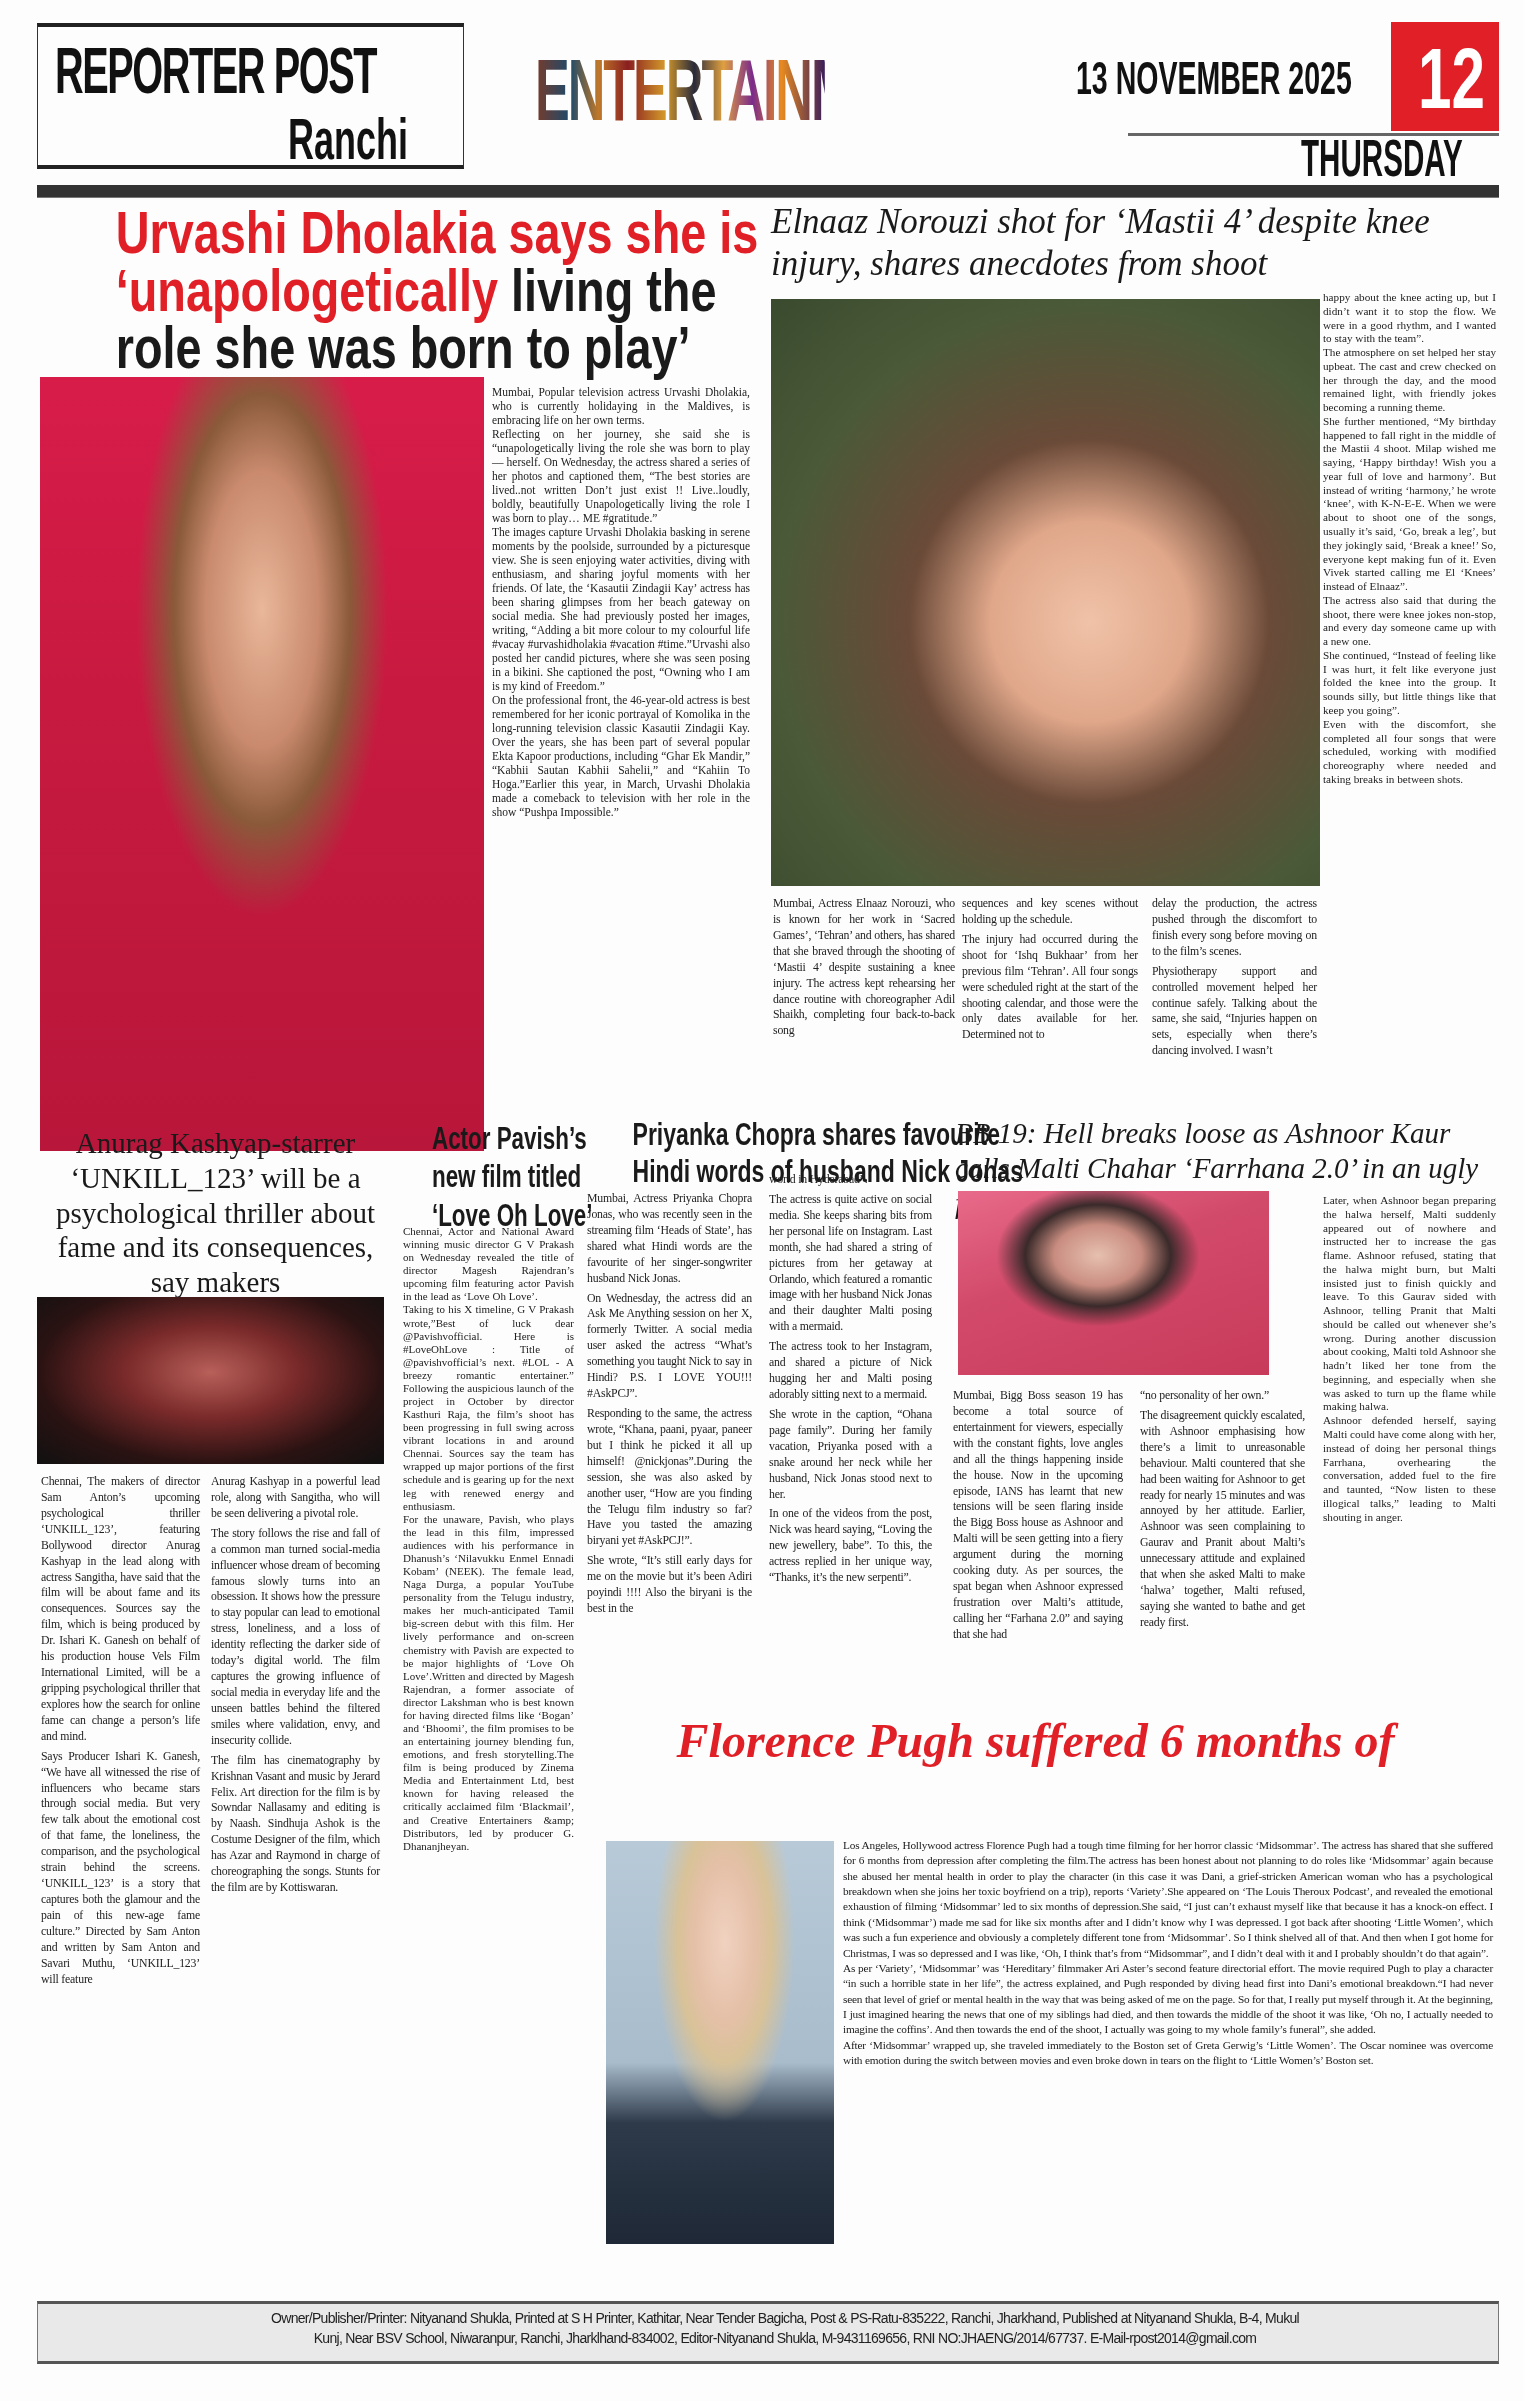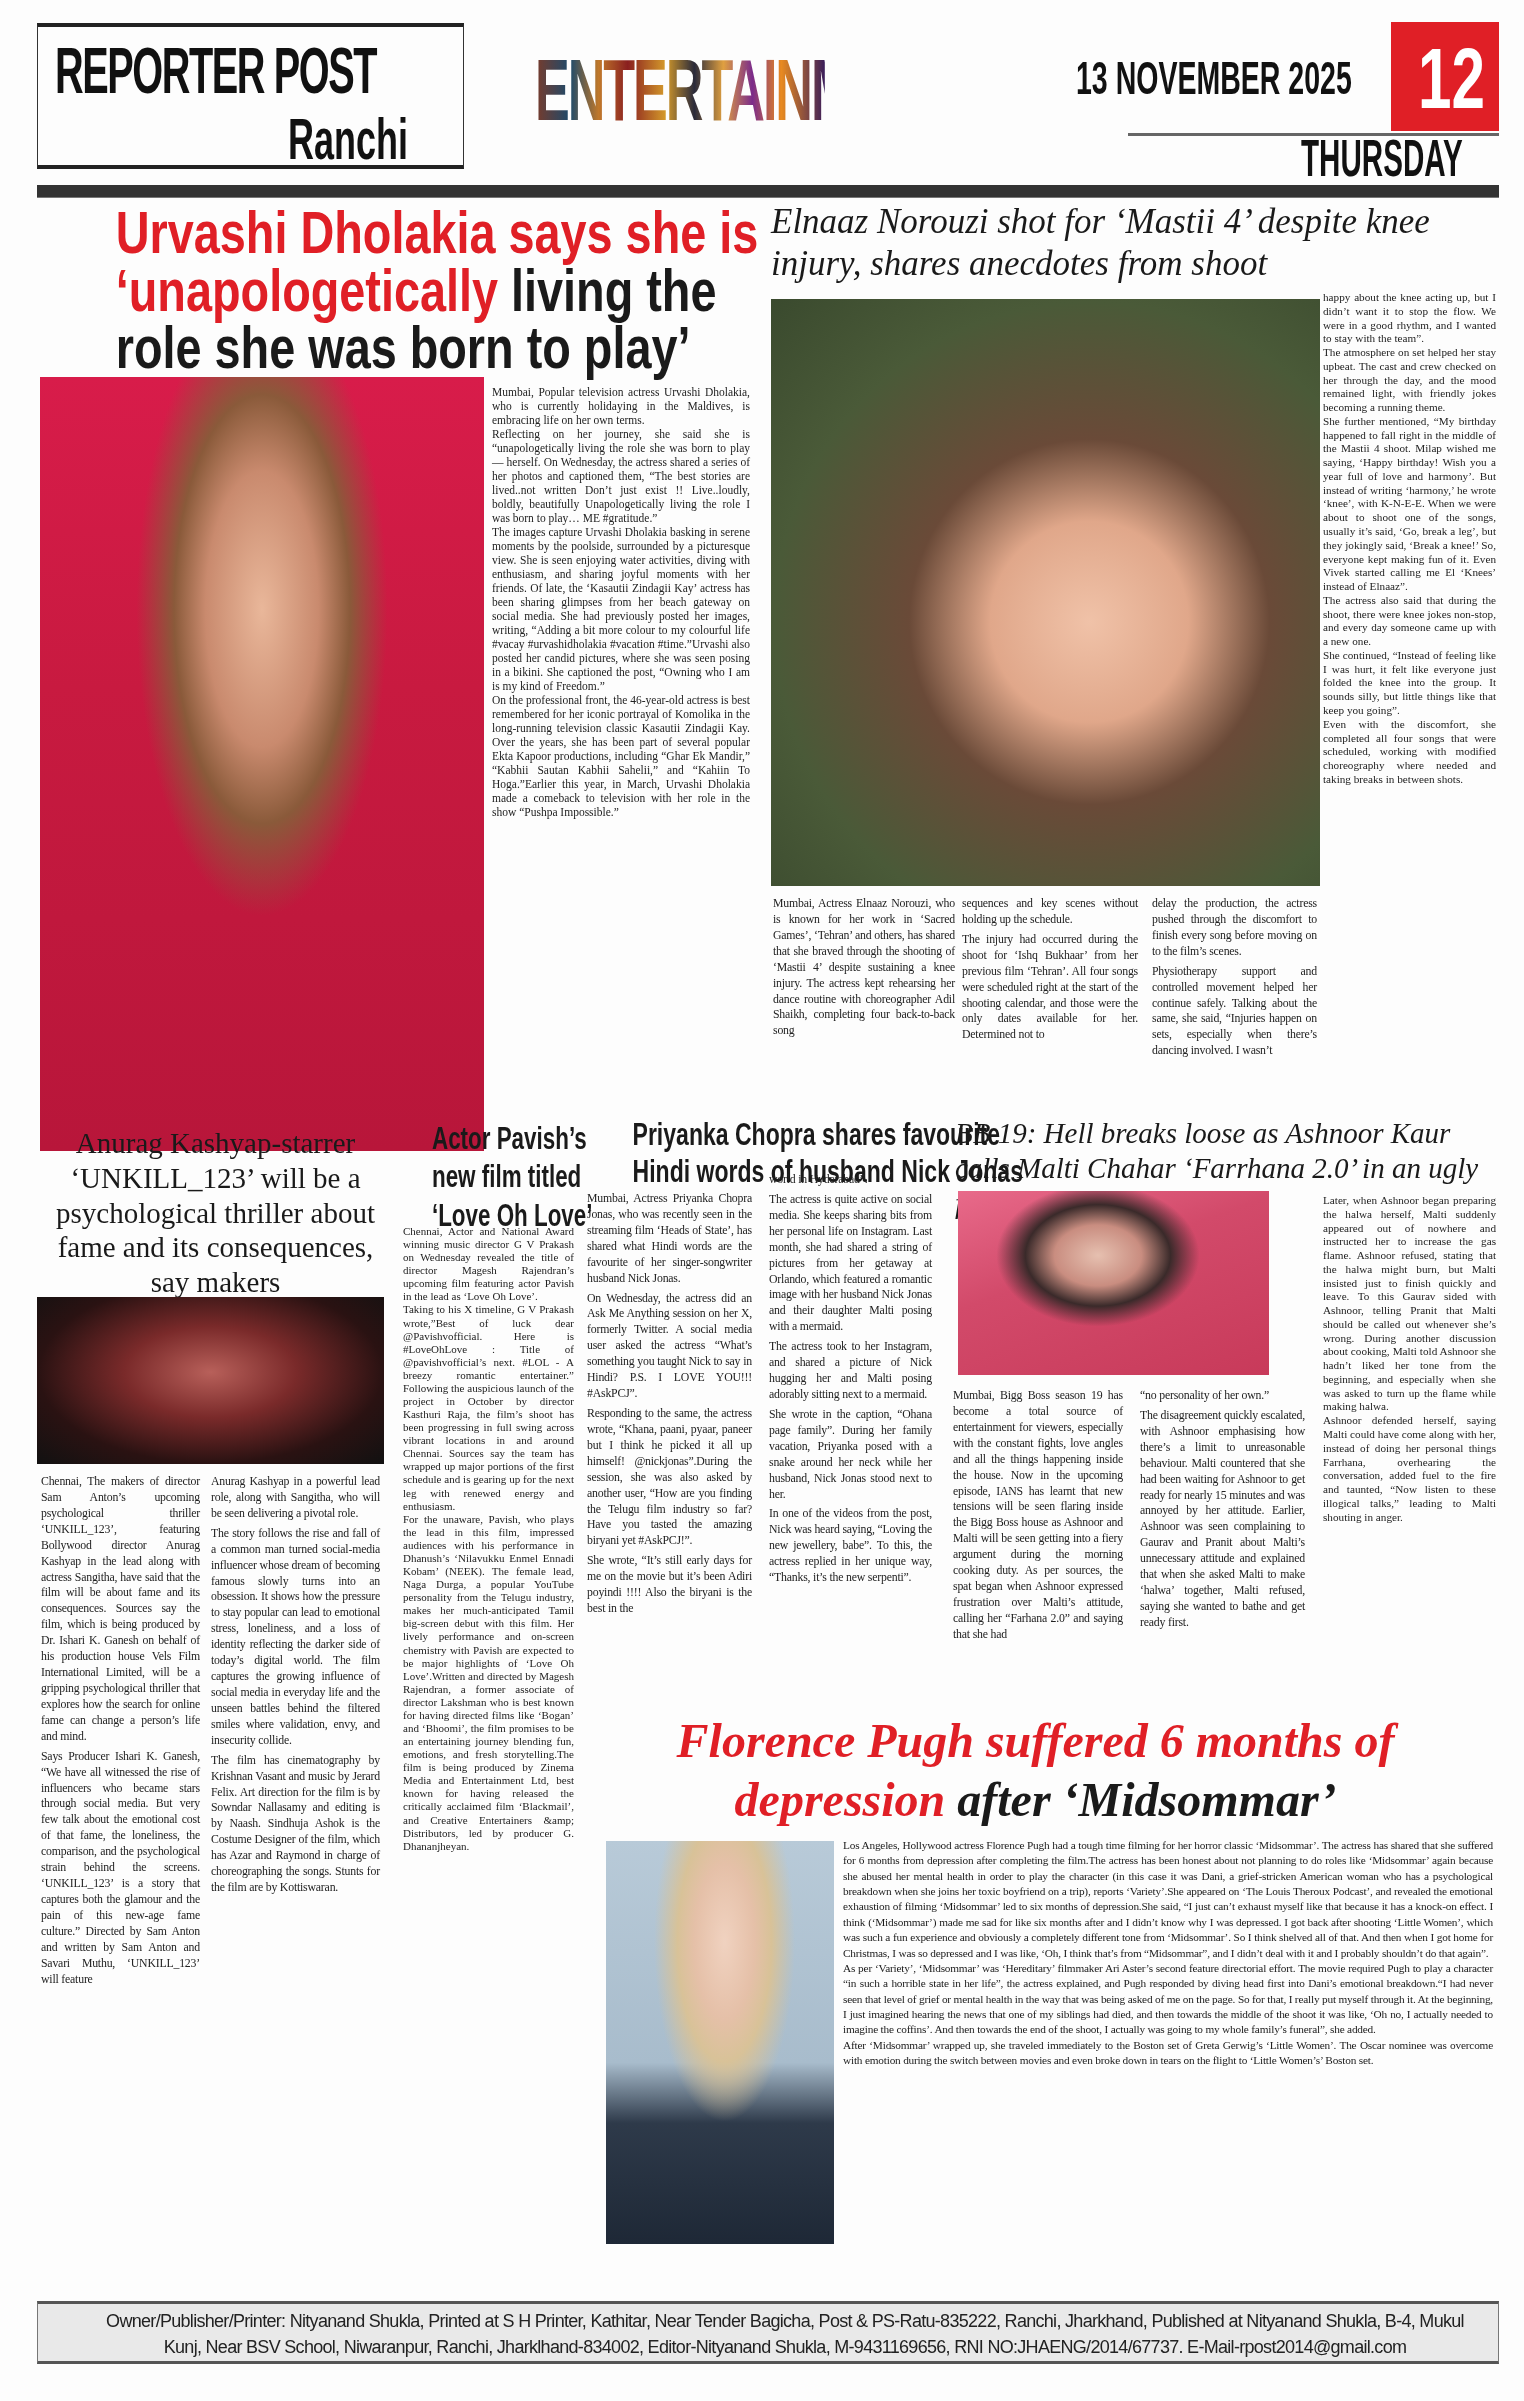--- a/index.html
+++ b/index.html
@@ -63,21 +63,21 @@
   #bb-photo { left: 958px; top: 1191px; width: 311px; height: 184px; background: radial-gradient(ellipse at 45% 35%, #e6c0b0 0%, #c98d80 18%, #3a2a2a 30%, transparent 42%), linear-gradient(160deg, #e86a8a 0%, #d24a6a 40%, #c83a5a 100%); }
   #bb-col1 { left: 949px; top: 1384px; width: 178px; }
   #bb-col2 { left: 1136px; top: 1384px; width: 173px; }
   #bb-col3 { left: 1323px; top: 1194px; width: 173px; font-size: 11.2px; line-height: 1.23; }
 
   
   #florence-head { left: 575px; top: 1712px; width: 921px; text-align: center; font-style: italic; font-weight: bold; font-size: 48px; line-height: 1.22; font-family: "Liberation Serif", serif; }
   #florence-photo { left: 606px; top: 1841px; width: 228px; height: 403px; background: radial-gradient(ellipse at 52% 25%, #f0d2c0 0%, #e5c0a8 18%, #d8c298 28%, transparent 42%), linear-gradient(180deg, #b8cad8 0%, #a8bccc 55%, #2e3a4a 70%, #1e2836 100%); }
   #florence-text { left: 843px; top: 1838px; width: 650px; font-size: 11.3px; line-height: 1.36; text-align: justify; letter-spacing: -0.2px; }
   #imprint { left: 37px; top: 2301px; width: 1462px; height: 63px; background: #e9e9e9; border-top: 3.5px solid #555; border-bottom: 3.5px solid #555; border-left: 0.6px solid #777; border-right: 0.6px solid #777; }
-  #imprint-text { left: 37px; top: 2308px; width: 1462px; text-align: center; font-family: "Liberation Sans", sans-serif; font-size: 18px; line-height: 1.45; color: #222; letter-spacing: -0.7px; padding-left: 34px; }
+  #imprint-text { left: 37px; top: 2308px; width: 1462px; text-align: center; font-family: "Liberation Sans", sans-serif; font-size: 14px; line-height: 1.45; color: #222; letter-spacing: -0.7px; padding-left: 34px; }
 </style>
 </head>
 <body>
 
 <div id="masthead-box" class="abs"></div>
 <div id="masthead-title" class="abs">REPORTER POST</div>
 <div id="masthead-city" class="abs">Ranchi</div>
 <div id="section-logo" class="abs">ENTERTAINMENT</div>
 <div id="issue-date" class="abs">13 NOVEMBER 2025</div>
 <div id="page-number-box" class="abs"></div>
@@ -171,21 +171,20 @@
   <p>“no personality of her own.”</p>
   <p>The disagreement quickly escalated, with Ashnoor emphasising how there’s a limit to unreasonable behaviour. Malti countered that she had been waiting for Ashnoor to get ready for nearly 15 minutes and was annoyed by her attitude. Earlier, Ashnoor was seen complaining to Gaurav and Pranit about Malti’s unnecessary attitude and explained that when she asked Malti to make ‘halwa’ together, Malti refused, saying she wanted to bathe and get ready first.</p>
 </div>
 <div id="bb-col3" class="abs body-text">
   <p>Later, when Ashnoor began preparing the halwa herself, Malti suddenly appeared out of nowhere and instructed her to increase the gas flame. Ashnoor refused, stating that the halwa might burn, but Malti insisted just to finish quickly and leave. To this Gaurav sided with Ashnoor, telling Pranit that Malti should be called out whenever she’s wrong. During another discussion about cooking, Malti told Ashnoor she hadn’t liked her tone from the beginning, and especially when she was asked to turn up the flame while making halwa.</p>
   <p>Ashnoor defended herself, saying Malti could have come along with her, instead of doing her personal things Farrhana, overhearing the conversation, added fuel to the fire and taunted, “Now listen to these illogical talks,” leading to Malti shouting in anger.</p>
 </div>
 
 <div id="florence-head" class="abs">
   <div class="red">Florence Pugh suffered 6 months of</div>
-  <div><span class="red">depression</span><span> after ‘Midsommar’</span></div>
 </div>
 <div id="florence-photo" class="abs photo" title="Florence Pugh portrait against blue background"></div>
 <div id="florence-text" class="abs">
   <p>Los Angeles, Hollywood actress Florence Pugh had a tough time filming for her horror classic ‘Midsommar’. The actress has shared that she suffered for 6 months from depression after completing the film.The actress has been honest about not planning to do roles like ‘Midsommar’ again because she abused her mental health in order to play the character (in this case it was Dani, a grief-stricken American woman who has a psychological breakdown when she joins her toxic boyfriend on a trip), reports ‘Variety’.She appeared on ‘The Louis Theroux Podcast’, and revealed the emotional exhaustion of filming ‘Midsommar’ led to six months of depression.She said, “I just can’t exhaust myself like that because it has a knock-on effect. I think (‘Midsommar’) made me sad for like six months after and I didn’t know why I was depressed. I got back after shooting ‘Little Women’, which was such a fun experience and obviously a completely different tone from ‘Midsommar’. So I think shelved all of that. And then when I got home for Christmas, I was so depressed and I was like, ‘Oh, I think that’s from “Midsommar”, and I didn’t deal with it and I probably shouldn’t do that again”.</p>
   <p>As per ‘Variety’, ‘Midsommar’ was ‘Hereditary’ filmmaker Ari Aster’s second feature directorial effort. The movie required Pugh to play a character “in such a horrible state in her life”, the actress explained, and Pugh responded by diving head first into Dani’s emotional breakdown.“I had never seen that level of grief or mental health in the way that was being asked of me on the page. So for that, I really put myself through it. At the beginning, I just imagined hearing the news that one of my siblings had died, and then towards the middle of the shoot it was like, ‘Oh no, I actually needed to imagine the coffins’. And then towards the end of the shoot, I actually was going to my whole family’s funeral”, she added.</p>
   <p>After ‘Midsommar’ wrapped up, she traveled immediately to the Boston set of Greta Gerwig’s ‘Little Women’. The Oscar nominee was overcome with emotion during the switch between movies and even broke down in tears on the flight to ‘Little Women’s’ Boston set.</p>
 </div>
 
 <div id="imprint" class="abs"></div>
 <div id="imprint-text" class="abs">

